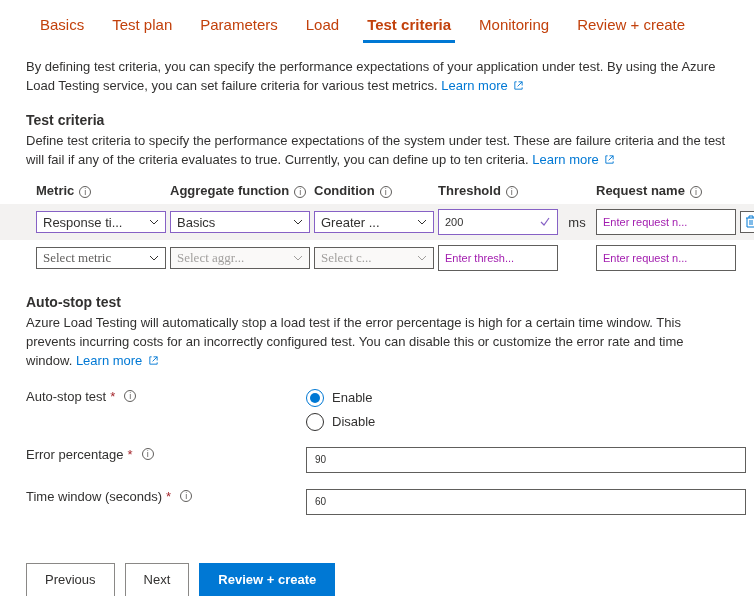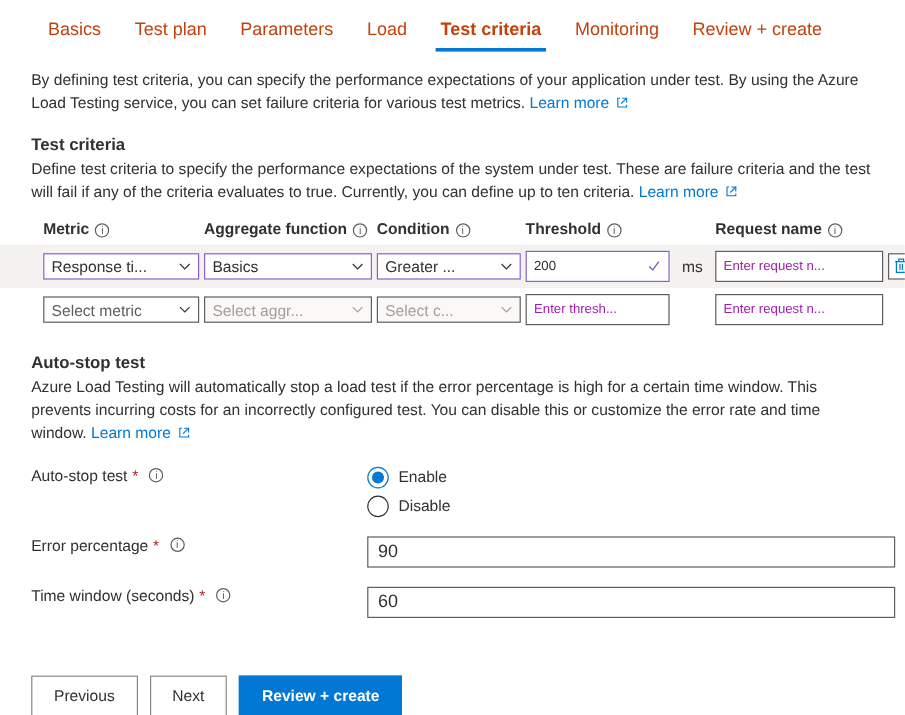--- a/index.html
+++ b/index.html
@@ -83,21 +83,21 @@
     justify-content: space-between;
     padding: 0 6px;
     font-size: 13px;
     background: #fff;
     overflow: hidden;
     white-space: nowrap;
   }
   .dd.purple { border-color: #8661c5; }
   .dd .chev { margin-left: 4px; }
   .dd .txt { overflow: hidden; text-overflow: ellipsis; }
-  .dd.placeholder .txt { color: #605e5c; }
+  .dd.placeholder .txt { color: #605e5c; font-family: Liberation Serif, serif; }
   .dd.disabled { background: #faf9f8; }
   .dd.disabled .txt { color: #a19f9d; }
   .txtinput {
     height: 26px;
     border: 1px solid #605e5c;
     padding: 0 6px;
     font-size: 11px;
     background: #fff;
     display: flex;
     align-items: center;
@@ -127,21 +127,21 @@
   .radio-outer {
     width: 18px; height: 18px; border: 1px solid #323130; border-radius: 50%;
     display: flex; align-items: center; justify-content: center;
   }
   .radio-outer.sel { border-color: #0078d4; }
   .radio-inner {
     width: 10px; height: 10px; border-radius: 50%; background: #0078d4;
   }
   .wide-input {
     height: 26px; border: 1px solid #605e5c; padding: 0 8px;
-    font-size: 15px; display: flex; align-items: center; width: 440px;
+    font-size: 10px; display: flex; align-items: center; width: 440px;
   }
   .footer {
     display: flex; gap: 10px; padding: 40px 26px 10px 26px;
   }
   .btn {
     height: 30px; padding: 16px 18px; border: 1px solid #8a8886;
     background: #fff; font-size: 13px; display: flex; align-items: center;
     cursor: pointer;
   }
   .btn.primary { background: #0078d4; color: #fff; border-color: #0078d4; font-weight: 600; }

